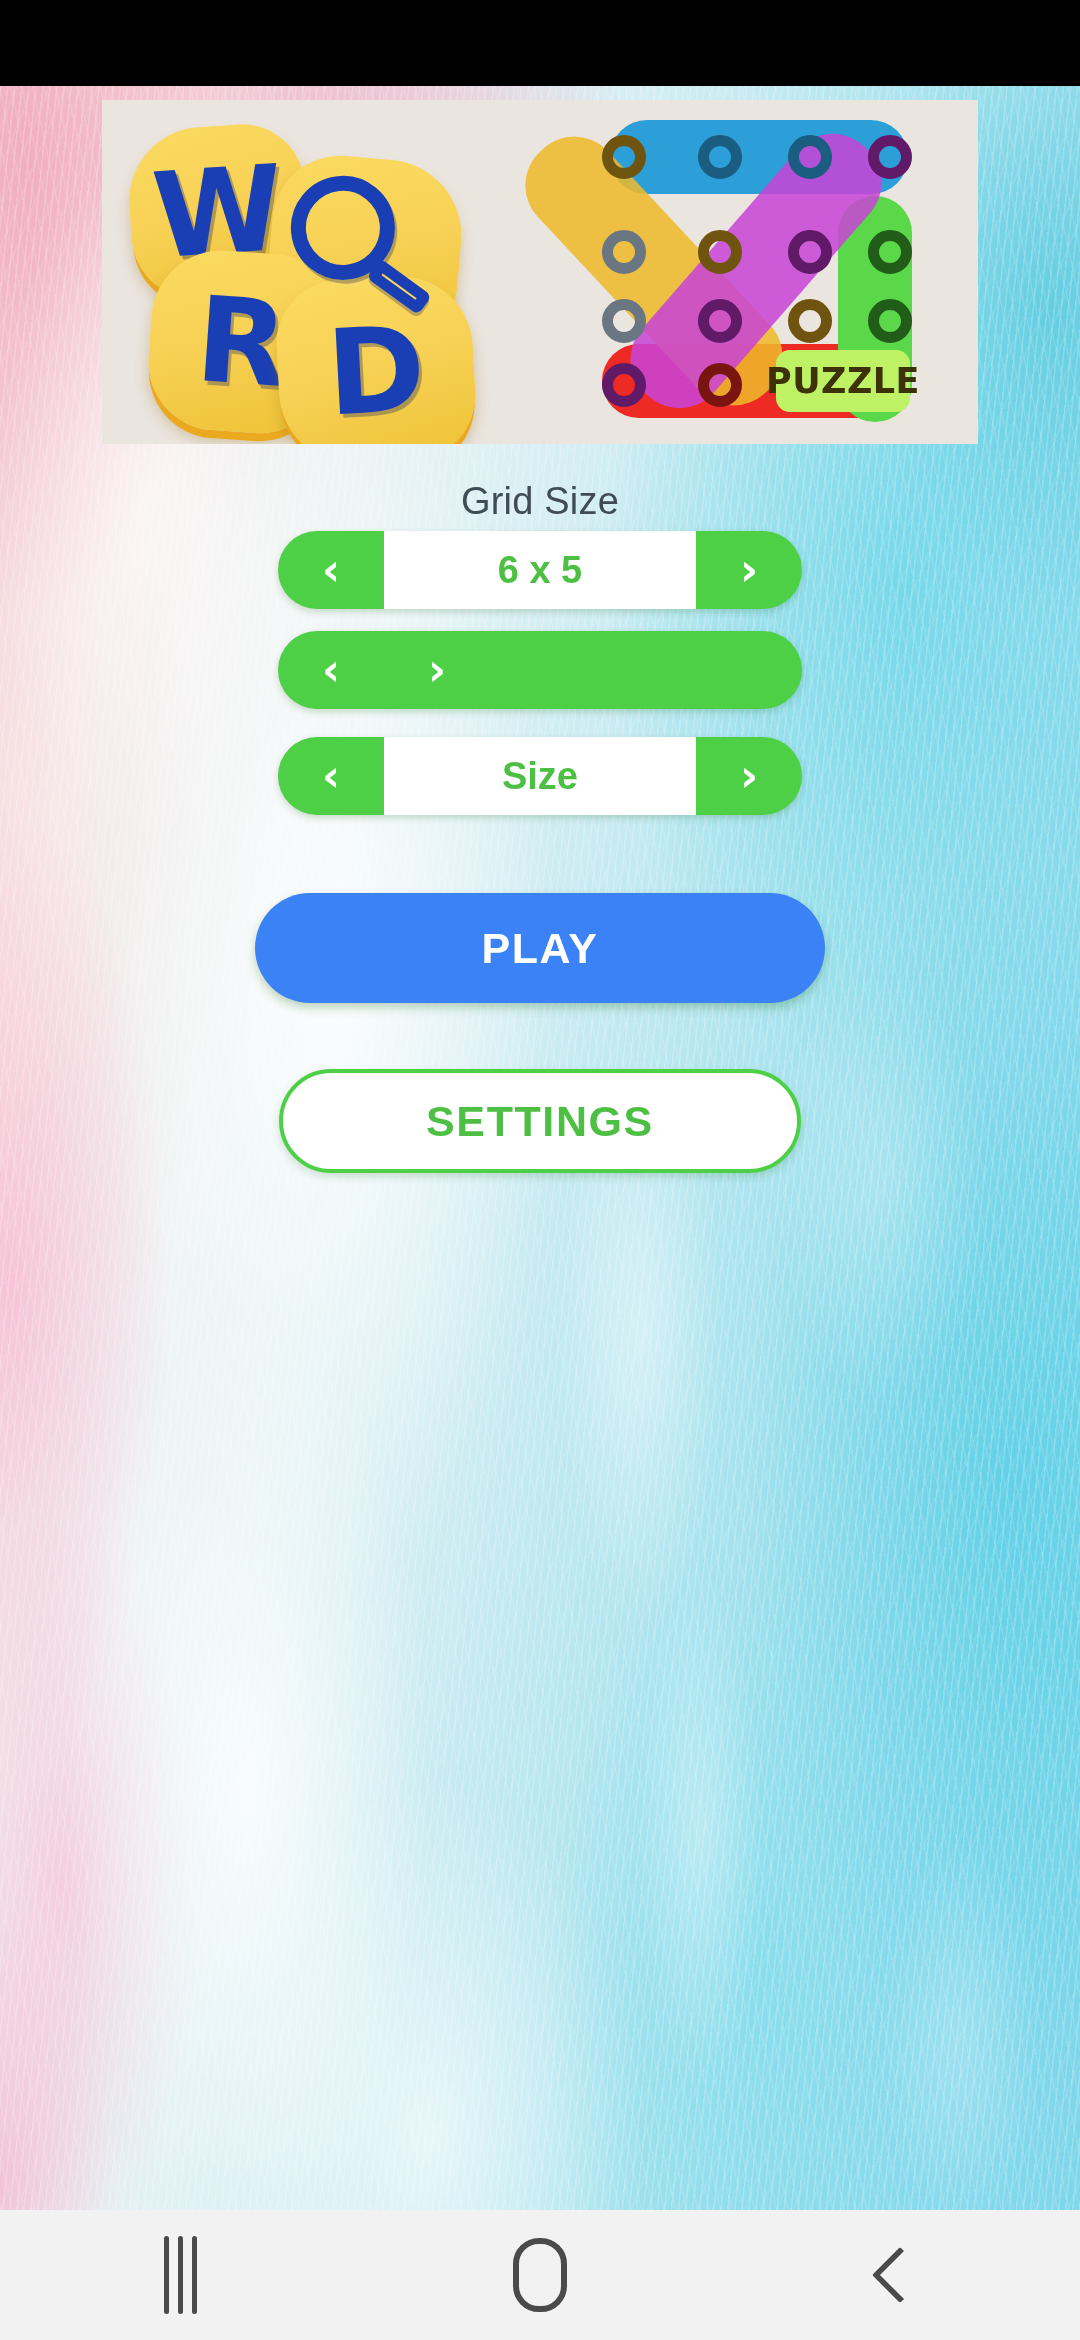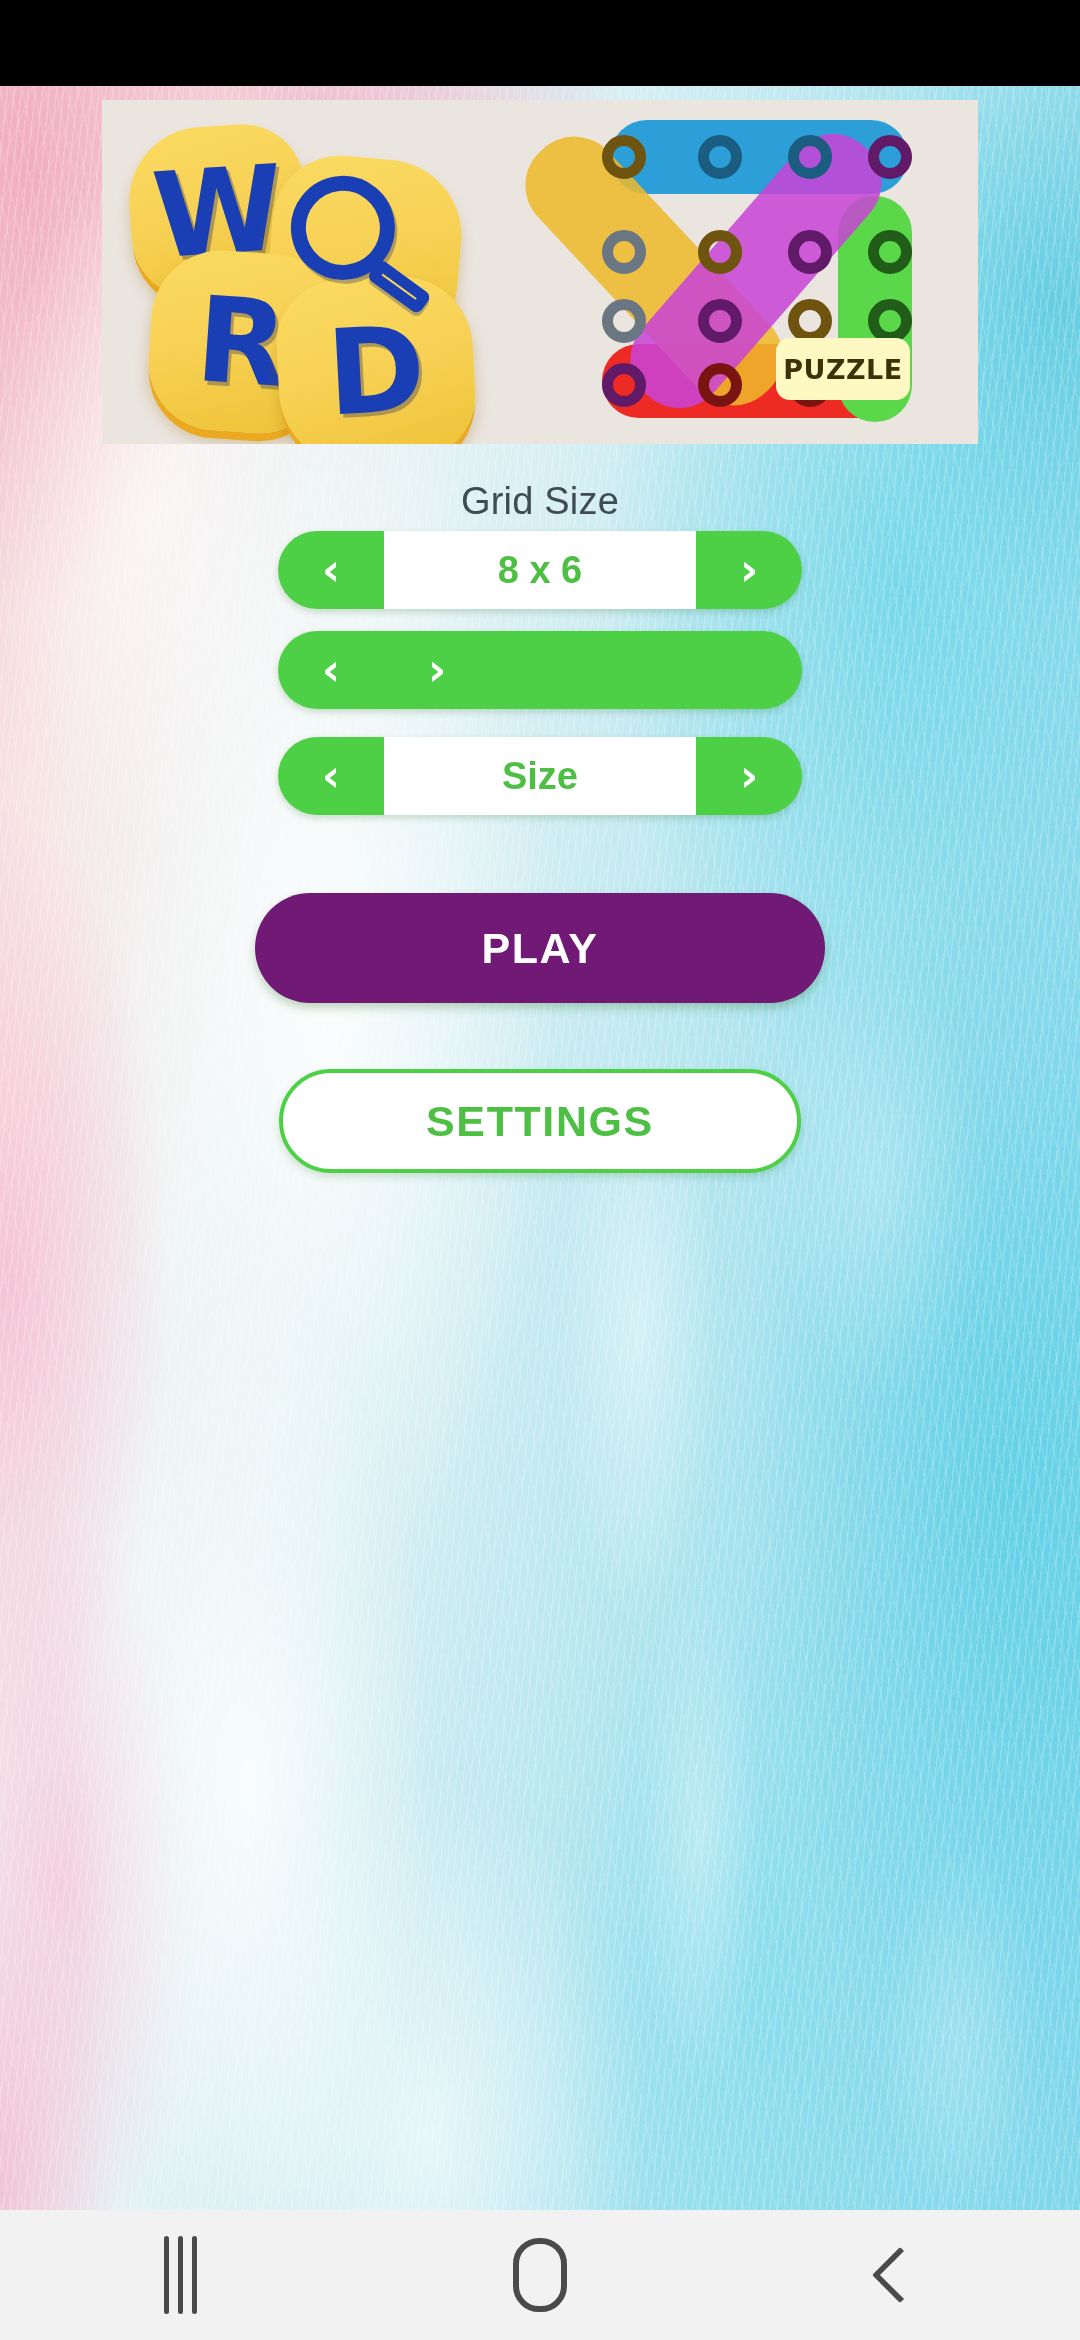--- a/index.html
+++ b/index.html
@@ -154,29 +154,29 @@
     border:11px solid #6b7683;
     box-sizing:border-box;
   }
   .dot.on-blue    { border-color:#1b5d80; }
   .dot.on-red     { border-color:#7a1410; }
   .dot.on-yellow  { border-color:#6f5410; }
   .dot.on-magenta { border-color:#601a68; }
   .dot.on-green   { border-color:#215c19; }
   .puzzle-badge {
     position:absolute;
-    left:188px; top:224px;
+    left:188px; top:236px;
     width:134px; height:62px;
-    background:#fef9c3;
+    background:#bef264;
     border-radius:14px;
     display:flex; align-items:center; justify-content:center;
     color:#3c3107;
     font-family:"DejaVu Sans", sans-serif;
     font-weight:bold;
-    font-size:27px;
+    font-size:35px;
     letter-spacing:.5px;
   }
 
   
   .menu {
     position:absolute;
     left:0; top:480px;
     width:1080px;
   }
   .field-label {
@@ -225,21 +225,21 @@
     height:110px;
     margin:0 auto;
     border-radius:55px;
     display:flex; align-items:center; justify-content:center;
     font-size:43px;
     font-weight:bold;
     letter-spacing:1.6px;
     cursor:pointer;
   }
   .btn-play {
-    background:#701a75;
+    background:#3b82f6;
     color:#ffffff;
     box-shadow:0 5px 10px rgba(40,110,30,.28);
   }
   .btn-settings {
     width:522px;
     height:104px;
     background:#ffffff;
     color:#4dbf43;
     border:4px solid #4ed046;
     box-shadow:0 4px 9px rgba(40,110,30,.18);
@@ -337,21 +337,21 @@
         <div class="puzzle-badge">PUZZLE</div>
       </div>
     </div>
   </div>
 
   <div class="menu">
 
     <div class="field-label">Grid Size</div>
     <div class="stepper">
       <div class="stepper-arrow">‹</div>
-      <div class="stepper-value">8 x 6</div>
+      <div class="stepper-value">6 x 5</div>
       <div class="stepper-arrow">›</div>
     </div>
 
     <div class="gap-20"></div>
 
     <div class="stepper">
       <div class="stepper-arrow">‹</div>
       <div class="stepper-arrow">›</div>
     </div>
 

